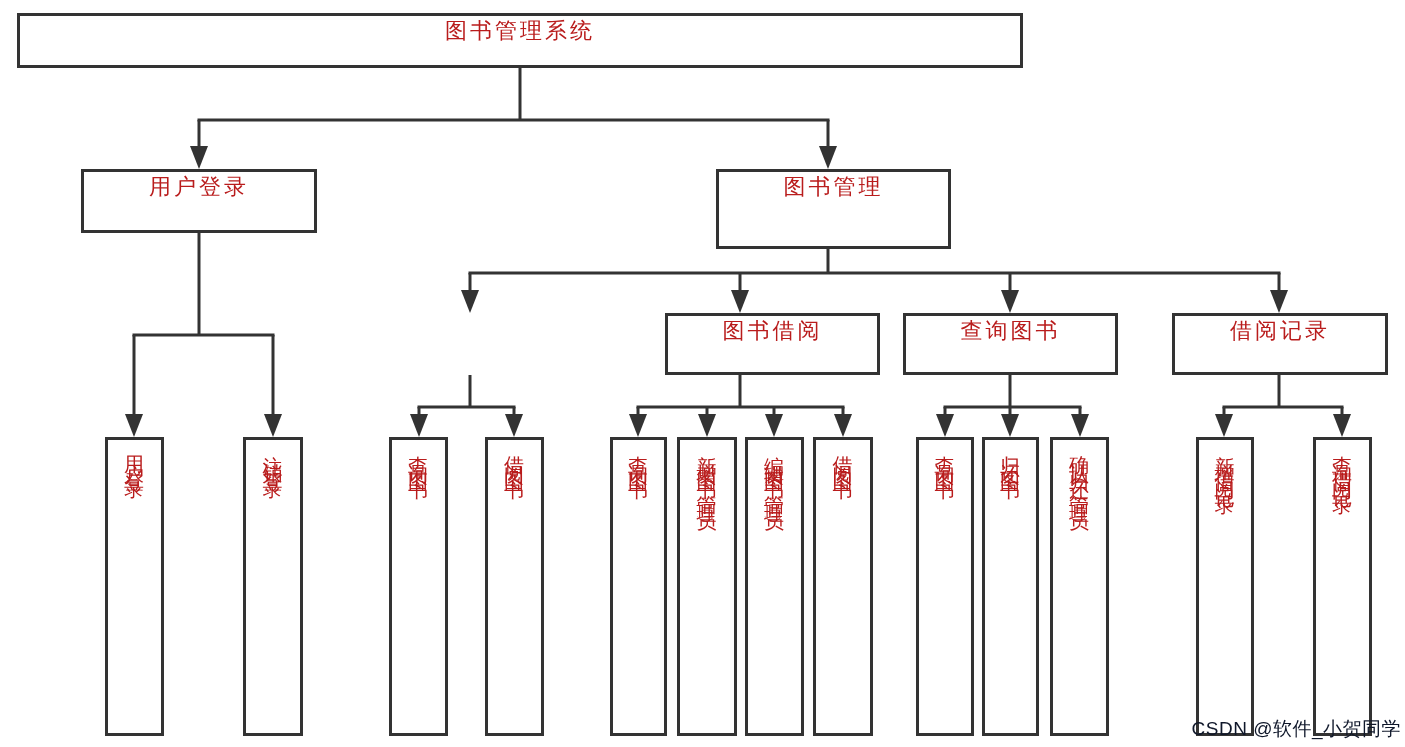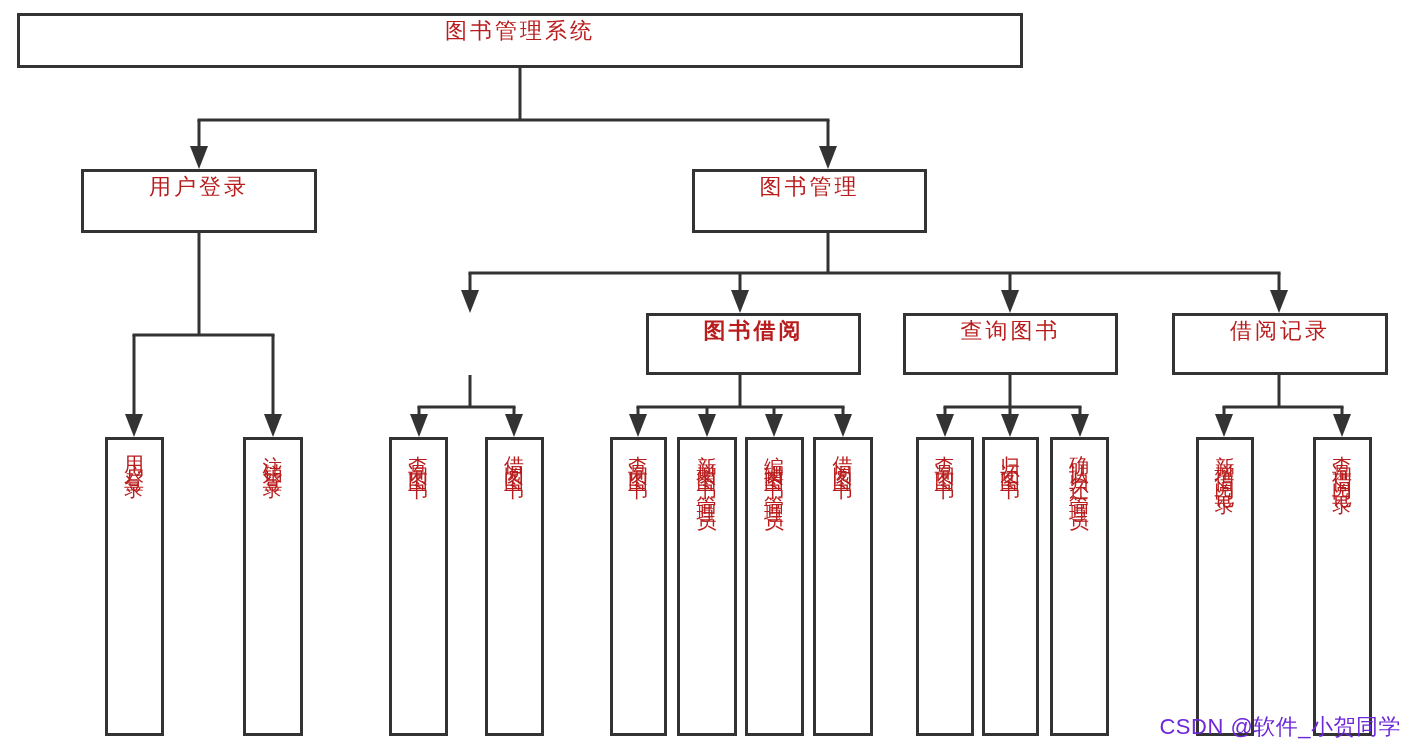--- a/index.html
+++ b/index.html
@@ -32,23 +32,23 @@
   .vbox .label {
     writing-mode: vertical-rl;
     text-orientation: mixed;
     letter-spacing: 8px;
     line-height: 1;
   }
   .watermark {
     position: absolute;
     right: 4px;
     bottom: 5px;
-    font-size: 22px;
+    font-size: 19px;
     letter-spacing: 0.5px;
-    color: #6d28d9;
+    color: #0f172a;
     white-space: nowrap;
     z-index: 5;
   }
 </style>
 </head>
 <body>
 
 <div class="stage">
 
   <svg class="wires" viewBox="0 0 1405 747" xmlns="http://www.w3.org/2000/svg">
@@ -120,25 +120,25 @@
     </g>
   </svg>
 
   <div class="node hbox" style="left:17px; top:13px; width:1006px; height:55px;">
     <span class="label">图书管理系统</span>
   </div>
 
   <div class="node hbox" style="left:81px; top:169px; width:236px; height:64px;">
     <span class="label">用户登录</span>
   </div>
-  <div class="node hbox" style="left:692px; top:169px; width:235px; height:64px;">
+  <div class="node hbox" style="left:716px; top:169px; width:235px; height:80px;">
     <span class="label">图书管理</span>
   </div>
 
-  <div class="node hbox" style="left:646px; top:313px; width:215px; height:62px;font-weight:bold;">
+  <div class="node hbox" style="left:665px; top:313px; width:215px; height:62px;">
     <span class="label">图书借阅</span>
   </div>
   <div class="node hbox" style="left:903px; top:313px; width:215px; height:62px;">
     <span class="label">查询图书</span>
   </div>
   <div class="node hbox" style="left:1172px; top:313px; width:216px; height:62px;">
     <span class="label">借阅记录</span>
   </div>
 
   <div class="node vbox" style="left:105px; top:437px; width:59px; height:299px;">

